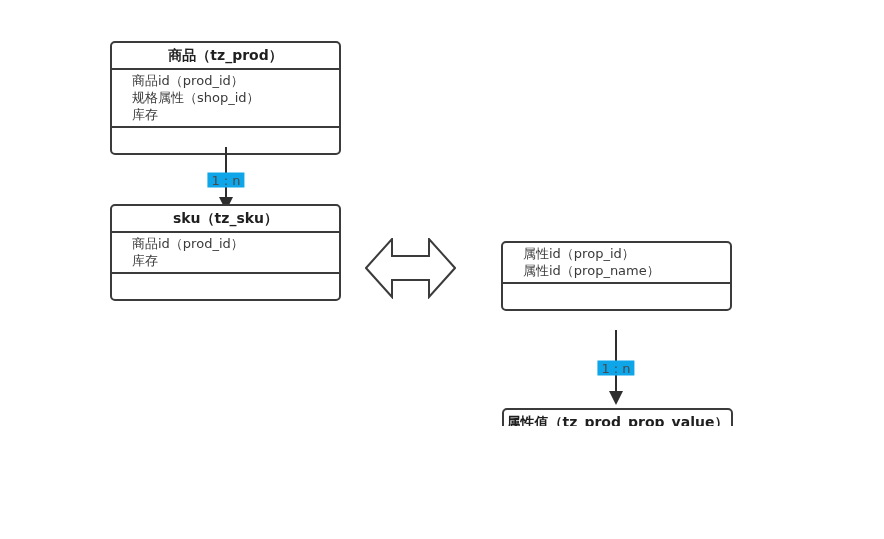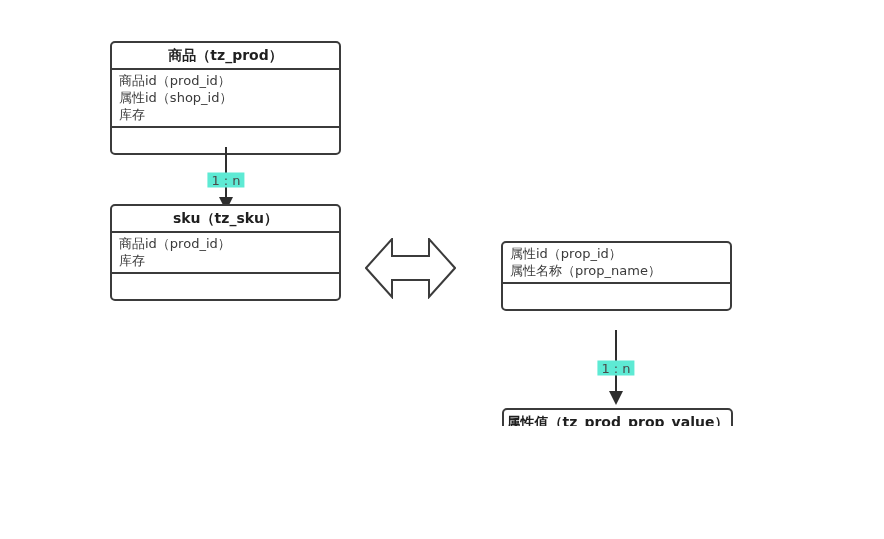--- a/index.html
+++ b/index.html
@@ -32,21 +32,21 @@
     text-align: center;
     font-size: 14px;
     font-weight: bold;
     color: #1f1f1f;
     border-bottom: 2px solid #3b3b3b;
     white-space: nowrap;
     overflow: hidden;
   }
   .entity-body {
     box-sizing: border-box;
-    padding: 2px 6px 3px 7px;
+    padding: 2px 6px 3px 20px;
     border-bottom: 2px solid #3b3b3b;
   }
   .entity-field {
     font-size: 13px;
     line-height: 17px;
     white-space: nowrap;
     overflow: hidden;
   }
   .entity-footer {
     height: 25px;
@@ -61,40 +61,40 @@
     position: absolute;
     width: 0;
     height: 0;
     border-left: 7px solid transparent;
     border-right: 7px solid transparent;
     border-top: 14px solid #2e2e2e;
   }
   .connector-label {
     position: absolute;
     transform: translate(-50%, -50%);
-    background: #5eead4;
+    background: #0ea5e9;
     padding: 0 4px;
     font-size: 13px;
     color: #4a4a4a;
     white-space: nowrap;
   }
   .double-arrow {
     position: absolute;
   }
 </style>
 </head>
 <body>
 
 <div class="canvas">
 
   <div class="entity" style="left:110px; top:41px;">
     <div class="entity-header">商品（tz_prod）</div>
     <div class="entity-body">
       <div class="entity-field">商品id（prod_id）</div>
-      <div class="entity-field">属性id（shop_id）</div>
+      <div class="entity-field">规格属性（shop_id）</div>
       <div class="entity-field">库存</div>
     </div>
     <div class="entity-footer"></div>
   </div>
 
   <div class="connector-line" style="left:225px; top:147px; height:52px;"></div>
   <div class="connector-arrowhead" style="left:219px; top:197px;"></div>
   <div class="connector-label" style="left:226px; top:180px;">1 : n</div>
 
   <div class="entity" style="left:110px; top:204px;">
@@ -106,21 +106,21 @@
     <div class="entity-footer"></div>
   </div>
 
   <svg class="double-arrow" style="left:365px; top:238px;" width="91" height="61" viewBox="0 0 91 61">
     <polygon points="1,30 27,1 27,18 64,18 64,1 90,30 64,59 64,42 27,42 27,59" fill="#ffffff" stroke="#3b3b3b" stroke-width="2" stroke-linejoin="miter"></polygon>
   </svg>
 
   <div class="entity" style="left:501px; top:241px;">
     <div class="entity-body">
       <div class="entity-field">属性id（prop_id）</div>
-      <div class="entity-field">属性名称（prop_name）</div>
+      <div class="entity-field">属性id（prop_name）</div>
     </div>
     <div class="entity-footer"></div>
   </div>
 
   <div class="connector-line" style="left:615px; top:330px; height:63px;"></div>
   <div class="connector-arrowhead" style="left:609px; top:391px;"></div>
   <div class="connector-label" style="left:616px; top:368px;">1 : n</div>
 
   <div class="entity" style="left:502px; top:408px;">
     <div class="entity-header">属性值（tz_prod_prop_value）</div>

